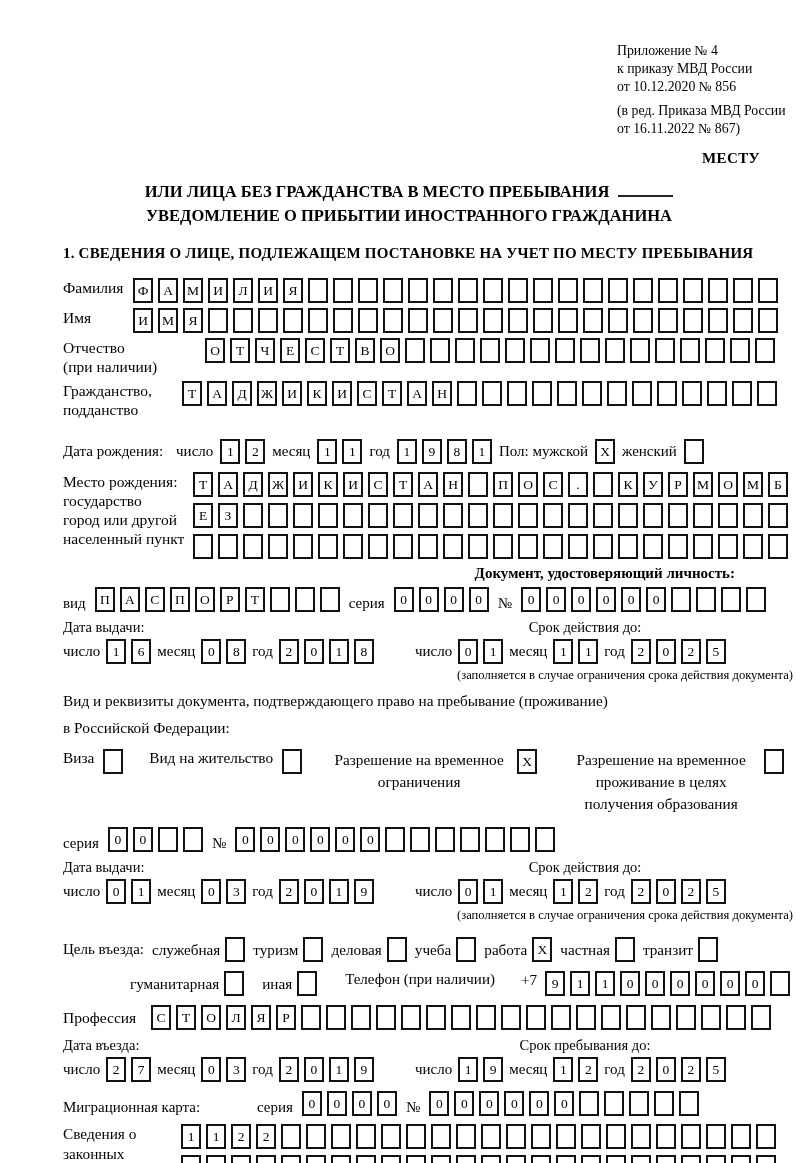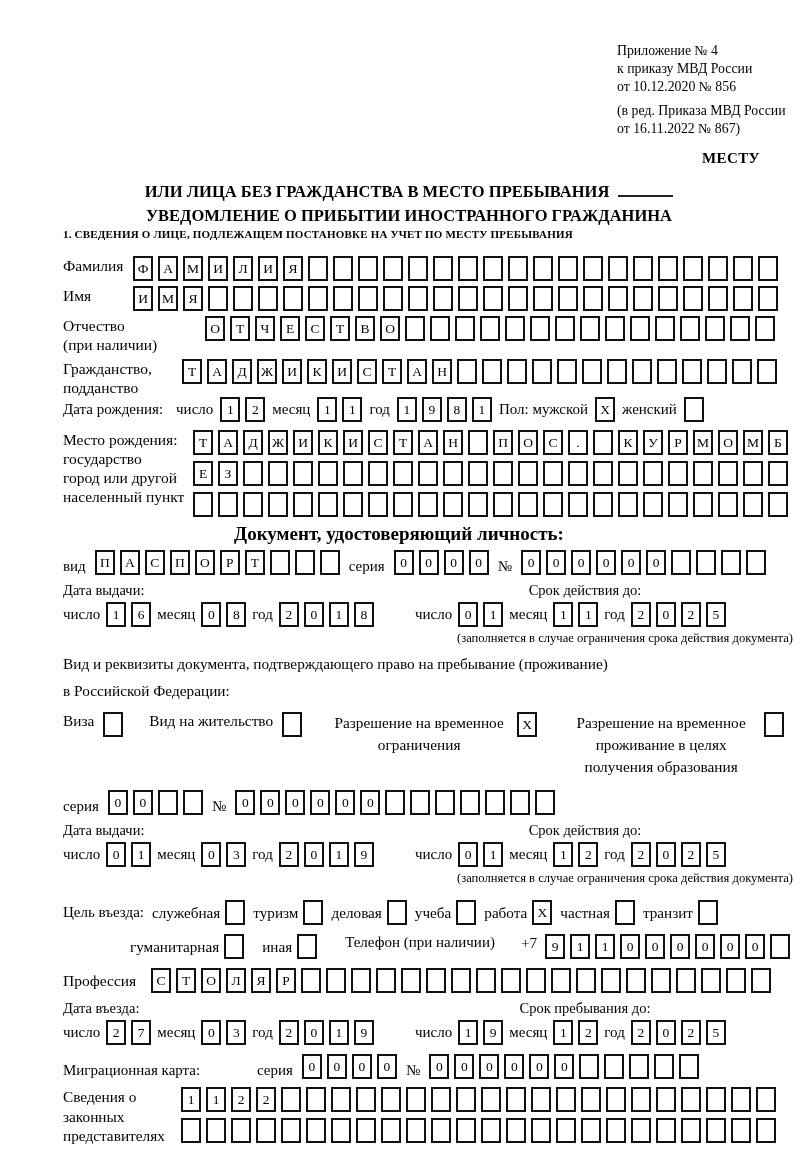--- a/index.html
+++ b/index.html
@@ -13,21 +13,21 @@
   .page { width: 800px; min-height: 1163px; padding: 42px 5px 24px 63px; position: relative; }
 
   
   .annex { margin-left: 554px; font-size: 13.8px; line-height: 1.32; }
   .annex-note { margin-top: 5px; }
   .forma { text-align: right; padding-right: 35px; font-weight: bold; font-size: 15px; margin-top: 12px; letter-spacing: .4px; }
 
   .title { text-align: center; font-weight: bold; font-size: 16.5px; line-height: 1.45; margin-top: 13px; margin-right: 40px; }
   .blank-line { display: inline-block; width: 55px; border-bottom: 2px solid #222; height: .9em; margin-left: 9px; }
 
-  .section-heading { font-weight: bold; font-size: 11px; letter-spacing: .2px; white-space: nowrap; }
+  .section-heading { font-weight: bold; font-size: 15px; margin-top: 17px; letter-spacing: .2px; white-space: nowrap; }
 
   
   .row { display: flex; align-items: flex-start; margin-top: 5px; }
   .cells { display: flex; gap: 5px; flex-wrap: nowrap; }
   .cell {
     flex: 0 0 20px; width: 20px; height: 25px;
     border: 2px solid #111; text-align: center;
     line-height: 21px; font-size: 13.5px;
   }
   .lbl { line-height: 19px; font-size: 15.5px; flex-shrink: 0; }
@@ -35,26 +35,26 @@
   .w70  { width: 70px; }
   .w119 { width: 119px; }
   .w130 { width: 130px; }
   .w142 { width: 142px; }
   .w88  { width: 88px; }
   .w185 { width: 185px; }
   .mt16 { margin-top: 16px; }
   .mb5  { margin-bottom: 6px; }
 
   
-  .inline-row { display: flex; align-items: center; margin-top: 0; }
+  .inline-row { display: flex; align-items: center; margin-top: 20px; }
   .inline-row > * { margin-right: 7px; }
   .inline-row .gap { margin-left: 6px; }
 
   
-  .center-heading { text-align: center; font-weight: bold; font-size: 19px; margin-top: 6px; margin-right: 60px; }
+  .center-heading { text-align: right; font-weight: bold; font-size: 15px; margin-top: 6px; margin-right: 60px; }
   .vid-row { display: flex; align-items: flex-end; margin-top: 5px; }
   .vid-row > * { margin-right: 9px; }
 
   .twocol { display: flex; margin-top: 7px; }
   .colL { width: 352px; flex-shrink: 0; }
   .colR { flex: 1; }
   .col-title { text-align: left; font-size: 14.5px; }
   .colR .col-title { text-align: center; padding-right: 40px; }
   .dg { display: flex; align-items: center; margin-top: 3px; }
   .dg > * { margin-right: 6px; }

